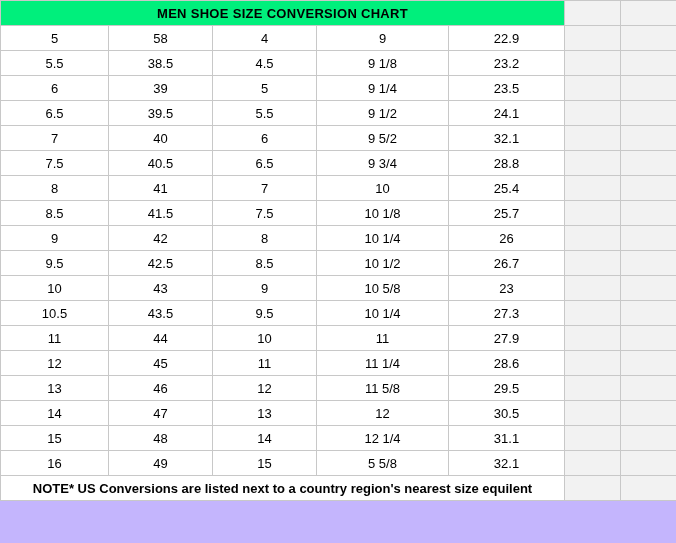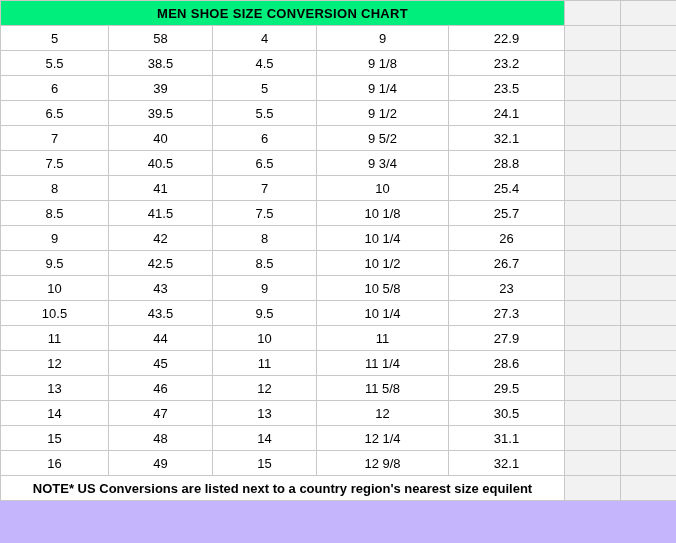--- a/index.html
+++ b/index.html
@@ -250,21 +250,21 @@
         <td class="data-cell">14</td>
         <td class="data-cell">12 1/4</td>
         <td class="data-cell">31.1</td>
         <td class="blank-right"></td>
         <td class="blank-right"></td>
       </tr>
       <tr>
         <td class="data-cell">16</td>
         <td class="data-cell">49</td>
         <td class="data-cell">15</td>
-        <td class="data-cell">12 9/8</td>
+        <td class="data-cell">5 5/8</td>
         <td class="data-cell">32.1</td>
         <td class="blank-right"></td>
         <td class="blank-right"></td>
       </tr>
 
       <tr>
         <td class="note-cell" colspan="5">NOTE* US Conversions are listed next to a country region's nearest size equilent</td>
         <td class="blank-right"></td>
         <td class="blank-right"></td>
       </tr>

